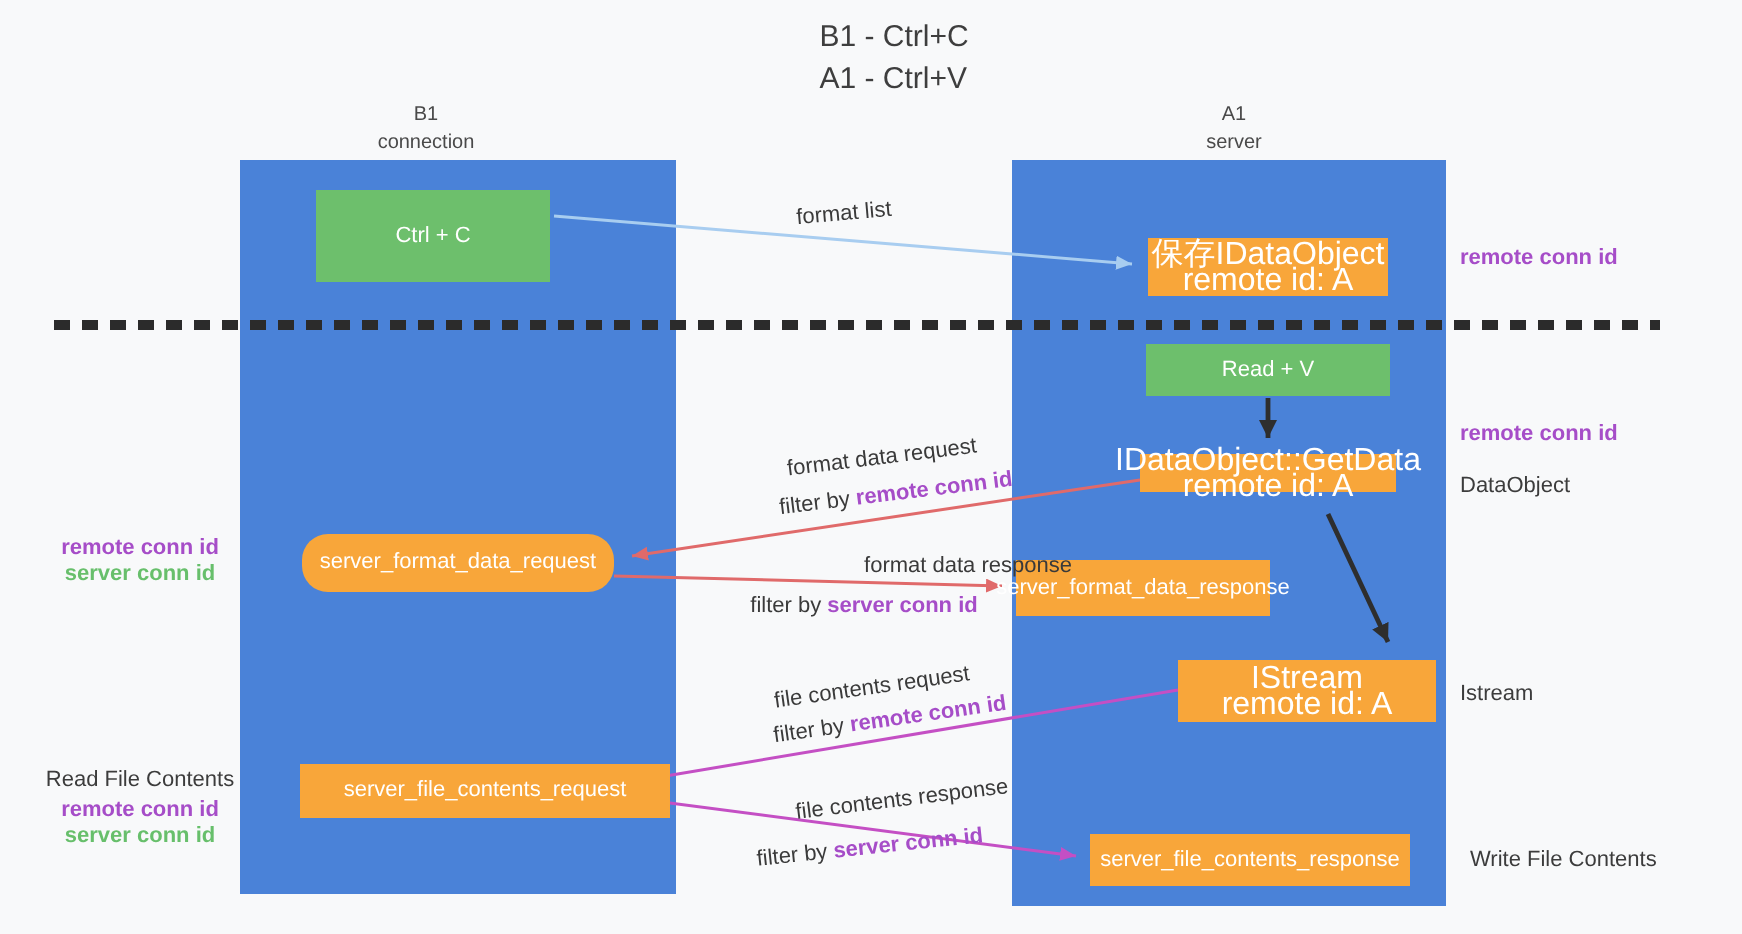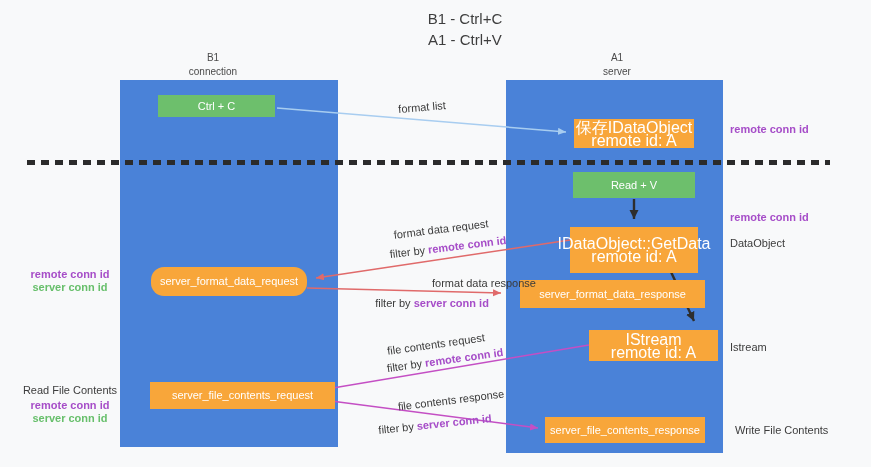--- a/index.html
+++ b/index.html
@@ -6,22 +6,22 @@
   html, body { width: 871px; height: 467px; }
   body {
     position: relative;
     background: #f8f9fa;
     font-family: "Liberation Sans", sans-serif;
     color: #3f3f3f;
     overflow: hidden;
   }
   .abs { position: absolute; }
   .title {
-    left: 465px; top: 8px; transform: translateX(-50%);
-    text-align: center; font-size: 15px; line-height: 21px; color: #3e3e3e;
+    left: 447px; top: 8px; transform: translateX(-50%);
+    text-align: left; font-size: 15px; line-height: 21px; color: #3e3e3e;
     white-space: nowrap;
   }
   .col-header {
     transform: translateX(-50%);
     text-align: center; font-size: 10px; line-height: 14px; color: #4a4a4a;
     white-space: nowrap;
   }
   .column { background: #4a82d8; }
   .node {
     display: flex; flex-direction: column; align-items: center; justify-content: center;
@@ -84,43 +84,43 @@
   </defs>
   <line x1="277" y1="108" x2="566" y2="132" stroke="#a8cdf0" stroke-width="1.5" marker-end="url(#m-blue)"></line>
   <line x1="634" y1="199" x2="634" y2="219" stroke="#2e2e2e" stroke-width="2.4" marker-end="url(#m-black)"></line>
   <line x1="664" y1="257" x2="694" y2="321" stroke="#2e2e2e" stroke-width="2.4" marker-end="url(#m-black)"></line>
   <line x1="570" y1="240" x2="316" y2="278" stroke="#e06a6a" stroke-width="1.5" marker-end="url(#m-red)"></line>
   <line x1="307" y1="288" x2="501" y2="293" stroke="#e06a6a" stroke-width="1.5" marker-end="url(#m-red)"></line>
   <line x1="589" y1="345" x2="315" y2="391" stroke="#c44fc4" stroke-width="1.5" marker-end="url(#m-magenta)"></line>
   <line x1="308" y1="398" x2="538" y2="428" stroke="#c44fc4" stroke-width="1.5" marker-end="url(#m-magenta)"></line>
 </svg>
 
-<div class="abs node green" style="left:158px; top:95px; width:117px; height:22px;">
+<div class="abs node green" style="left:158px; top:95px; width:117px; height:46px;">
   <span>Ctrl + C</span>
 </div>
 
 <div class="abs node orange two-line" style="left:574px; top:119px; width:120px; height:29px;">
   <span>保存IDataObject</span>
   <span>remote id: A</span>
 </div>
 
 <div class="abs node green" style="left:573px; top:172px; width:122px; height:26px;">
   <span>Read + V</span>
 </div>
 
-<div class="abs node orange two-line" style="left:570px; top:227px; width:128px; height:46px;">
+<div class="abs node orange two-line" style="left:570px; top:227px; width:128px; height:19px;">
   <span>IDataObject::GetData</span>
   <span>remote id: A</span>
 </div>
 
 <div class="abs node orange" style="left:151px; top:267px; width:156px; height:29px;border-radius:13px;">
   <span>server_format_data_request</span>
 </div>
 
-<div class="abs node orange" style="left:520px; top:280px; width:185px; height:28px;justify-content:center;">
+<div class="abs node orange" style="left:508px; top:280px; width:127px; height:28px;justify-content:center;">
   <span>server_format_data_response</span>
 </div>
 
 <div class="abs node orange two-line" style="left:589px; top:330px; width:129px; height:31px;">
   <span>IStream</span>
   <span>remote id: A</span>
 </div>
 
 <div class="abs node orange" style="left:150px; top:382px; width:185px; height:27px;">
   <span>server_file_contents_request</span>

